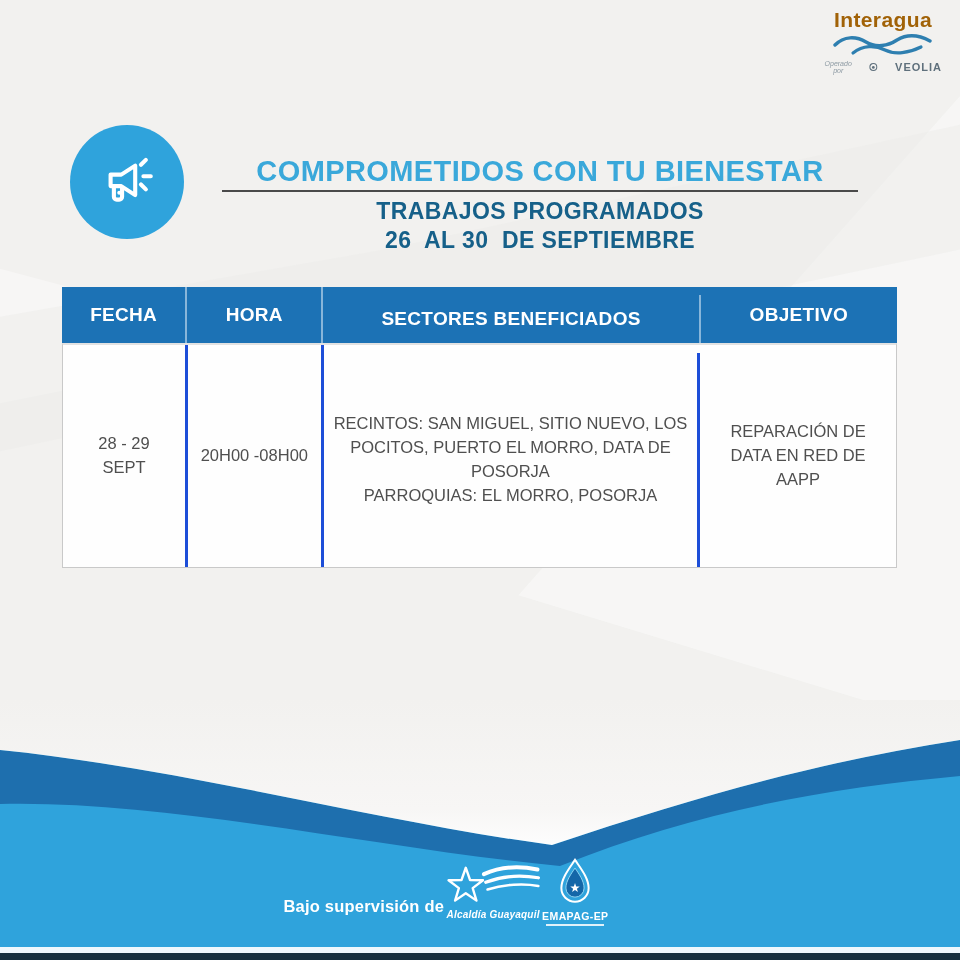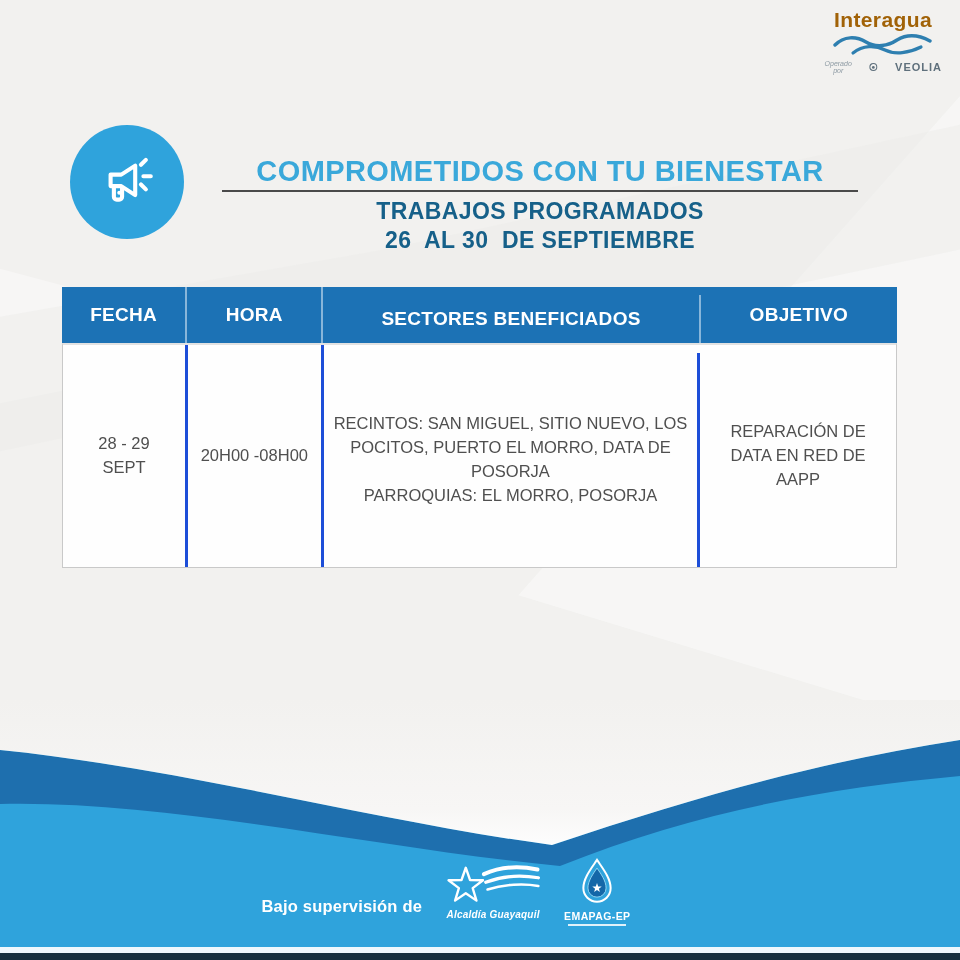--- a/index.html
+++ b/index.html
@@ -53,21 +53,21 @@
   
   .note{position:absolute;left:0;right:0;top:722px;text-align:center;
     font-size:20px;font-weight:bold;color:#3a3a3a;}
   .note-line{display:inline-block;background:#ffffff;padding:2px 10px;margin-bottom:1px;}
 
   
   .waves-bottom{position:absolute;left:0;top:700px;width:960px;height:260px;display:block;}
 
   
   .footer{position:absolute;left:0;top:850px;width:892px;height:90px;
-    display:flex;justify-content:center;align-items:flex-end;gap:22px;}
+    display:flex;justify-content:center;align-items:flex-end;}
   .supervision-label{color:#ffffff;font-size:16.5px;font-weight:bold;margin-bottom:24px;letter-spacing:.2px;}
   .logo-col{display:flex;flex-direction:column;align-items:center;}
   .alcaldia{margin-bottom:20px;}
   .alcaldia-text{color:#ffffff;font-size:10px;font-weight:bold;font-style:italic;margin-top:1px;letter-spacing:.2px;}
   .emapag{margin-bottom:14px;}
   .emapag-text{color:#ffffff;font-size:10.5px;font-weight:bold;letter-spacing:.4px;margin-top:1px;}
   .emapag-subline{width:58px;height:2px;background:rgba(255,255,255,.85);margin-top:2px;}
 
   .bottom-white-line{position:absolute;left:0;right:0;top:947px;height:6px;background:rgba(255,255,255,.92);}
   .bottom-dark-strip{position:absolute;left:0;right:0;top:953px;height:7px;background:#16303f;}

